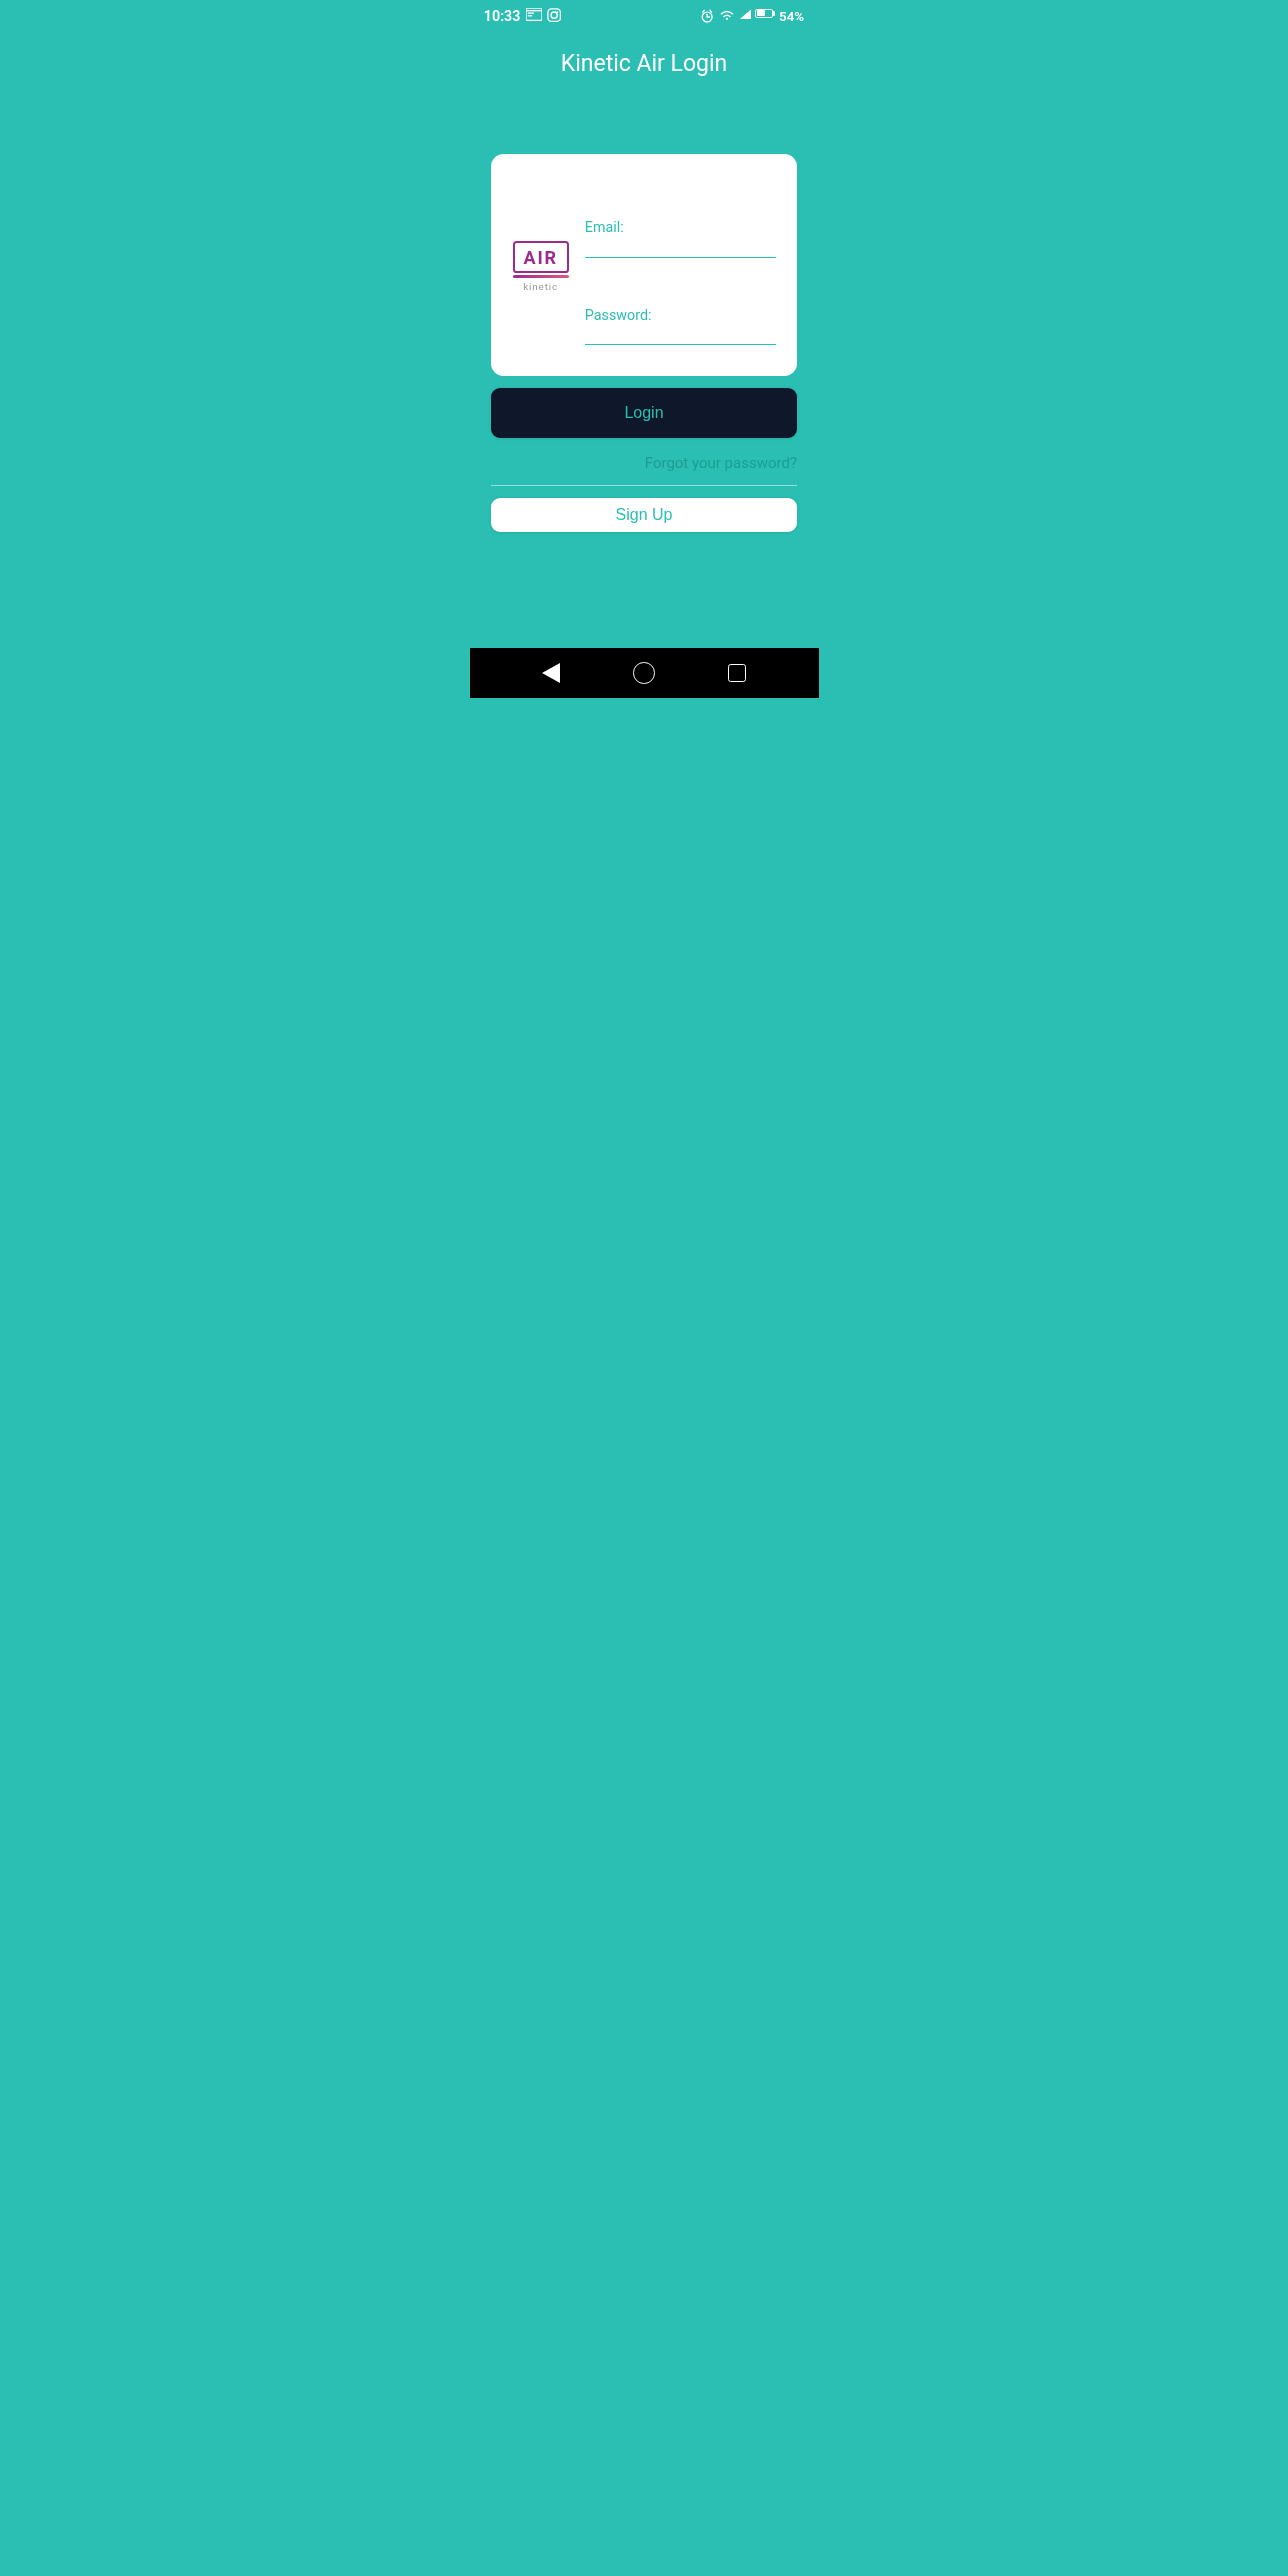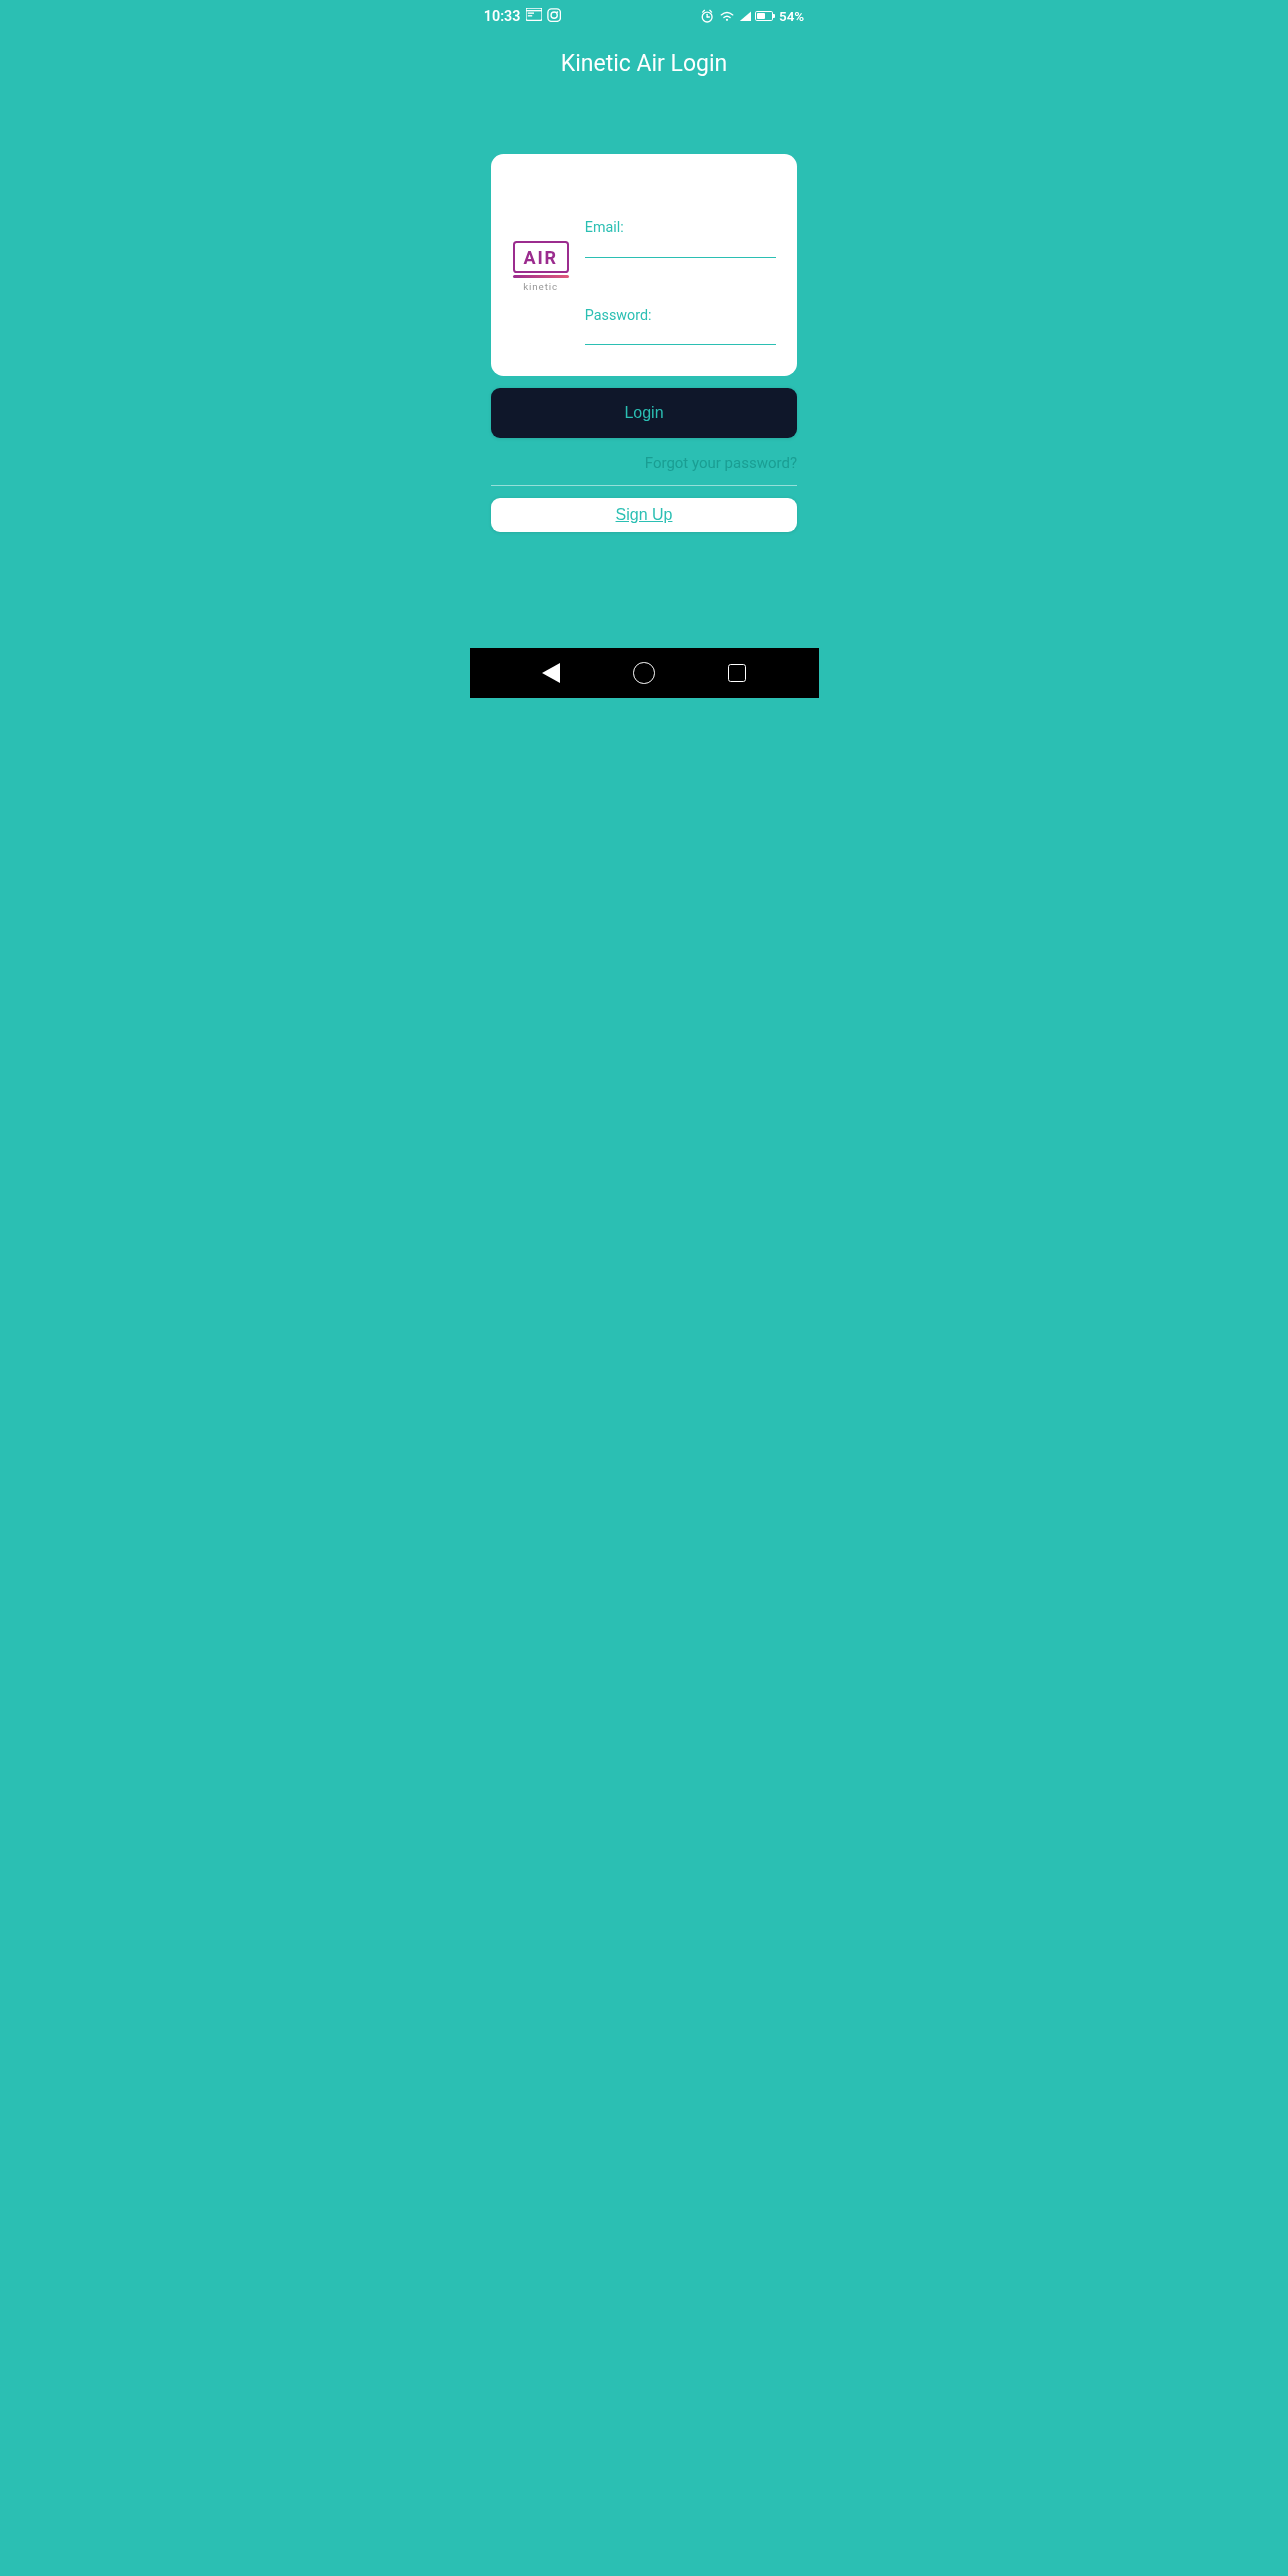--- a/index.html
+++ b/index.html
@@ -34,21 +34,21 @@
     }
 
     .status-left {
       display: flex;
       align-items: flex-start;
       gap: 5.4px;
     }
 
     .status-right {
       display: flex;
-      align-items: center;
+      align-items: flex-start;
       gap: 4px;
     }
 
     
     .main-content {
       flex: 1;
       display: flex;
       flex-direction: column;
       align-items: center;
       padding: 0 21.5px;
@@ -197,21 +197,20 @@
       background: white;
       border: none;
       border-radius: 9px;
       width: 100%;
       padding: 8px;
       font-size: 16px;
       color: #2BBFB3;
       cursor: pointer;
       text-align: center;
       box-shadow: 0 0.9px 3.6px rgba(0,0,0,0.1);
-      text-decoration: underline;
     }
 
     .bottom-spacer {
       flex: 1.5;
     }
 
     
     .nav-bar {
       background: black;
       height: 50px;

